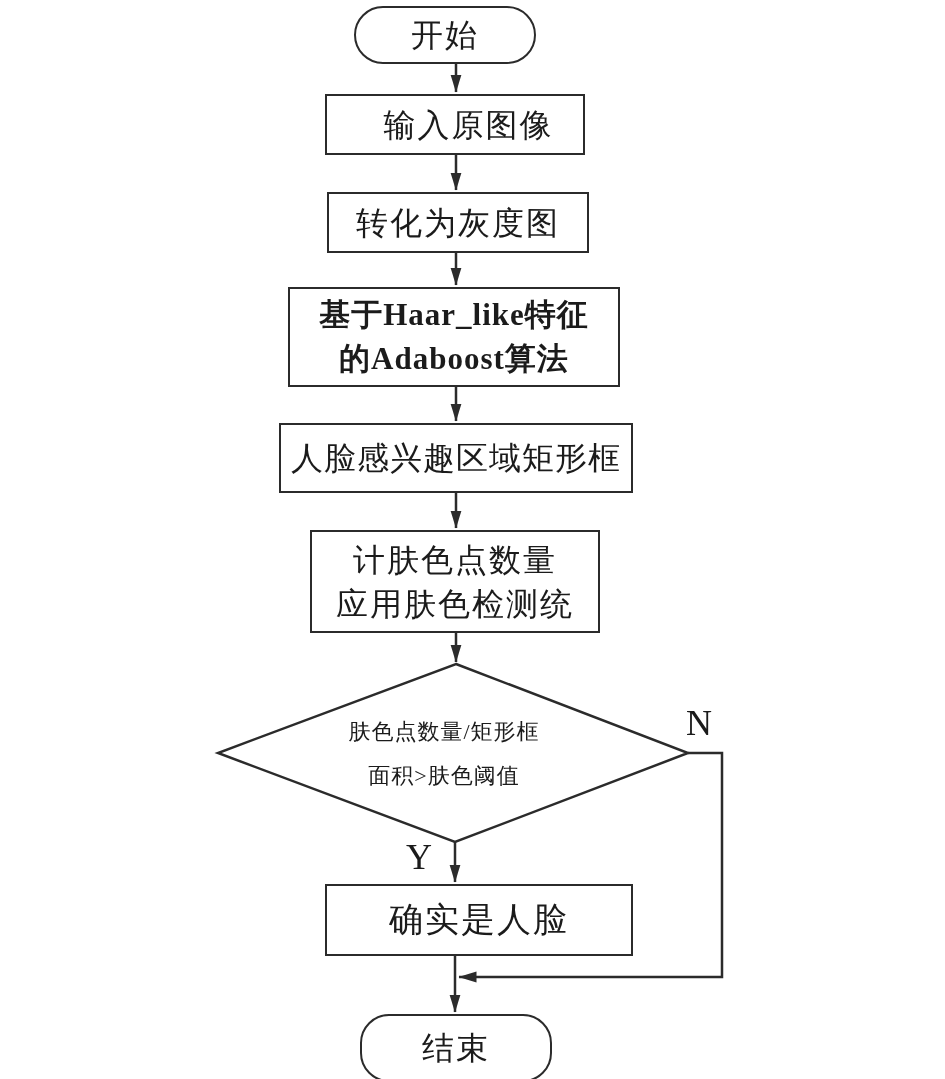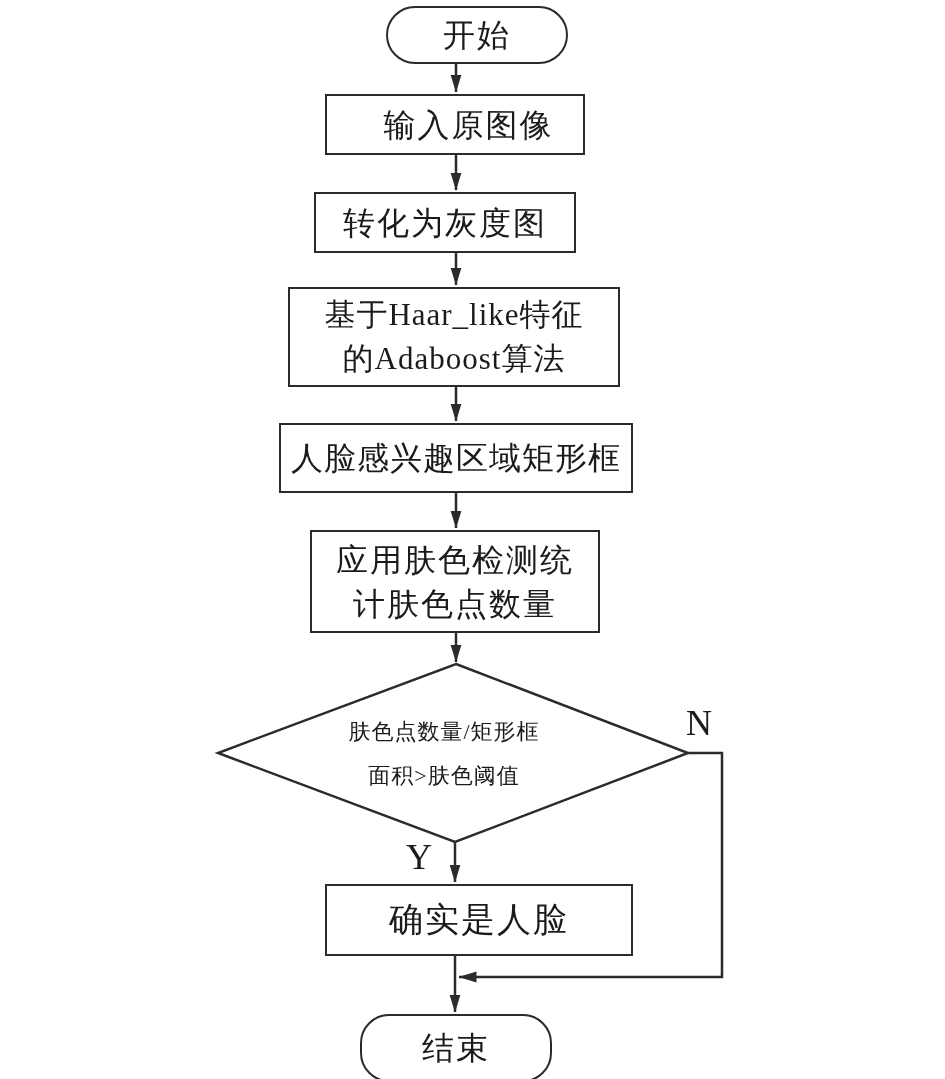--- a/index.html
+++ b/index.html
@@ -68,44 +68,44 @@
     <line x1="456" y1="253" x2="456" y2="285" marker-end="url(#arrow)"></line>
     <line x1="456" y1="387" x2="456" y2="421" marker-end="url(#arrow)"></line>
     <line x1="456" y1="493" x2="456" y2="528" marker-end="url(#arrow)"></line>
     <line x1="456" y1="633" x2="456" y2="662" marker-end="url(#arrow)"></line>
     <polygon points="456,664 688,753 455,842 218,753"></polygon>
     <line x1="455" y1="842" x2="455" y2="882" marker-end="url(#arrow)"></line>
     <line x1="455" y1="956" x2="455" y2="1012" marker-end="url(#arrow)"></line>
     <polyline points="688,753 722,753 722,977 459,977" marker-end="url(#arrow)"></polyline>
   </svg>
 
-  <div class="node terminator" style="left:386px; top:6px; width:182px; height:58px;">
+  <div class="node terminator" style="left:354px; top:6px; width:182px; height:58px;">
     <span>开始</span>
   </div>
 
   <div class="node process" style="left:325px; top:94px; width:260px; height:61px;padding-left:27px;">
     <span>输入原图像</span>
   </div>
 
-  <div class="node process" style="left:314px; top:192px; width:262px; height:61px;">
+  <div class="node process" style="left:327px; top:192px; width:262px; height:61px;">
     <span>转化为灰度图</span>
   </div>
 
-  <div class="node process" style="left:288px; top:287px; width:332px; height:100px; font-size:31px; letter-spacing:1px;">
+  <div class="node process" style="left:288px; top:287px; width:332px; height:100px; font-size:31px; letter-spacing:1px;font-weight:bold;">
     <span>基于Haar_like特征</span>
     <span>的Adaboost算法</span>
   </div>
 
   <div class="node process" style="left:279px; top:423px; width:354px; height:70px; letter-spacing:1px;">
     <span>人脸感兴趣区域矩形框</span>
   </div>
 
   <div class="node process" style="left:310px; top:530px; width:290px; height:103px;">
+    <span>计肤色点数量</span>
     <span>应用肤色检测统</span>
-    <span>计肤色点数量</span>
   </div>
 
   <div class="diamond-text" style="left:268px; top:710px; width:352px;">
     <span style="display:block;">肤色点数量/矩形框</span>
     <span style="display:block;">面积&gt;肤色阈值</span>
   </div>
 
   <div class="branch-label" style="left:686px; top:702px;">
     <span>N</span>
   </div>

